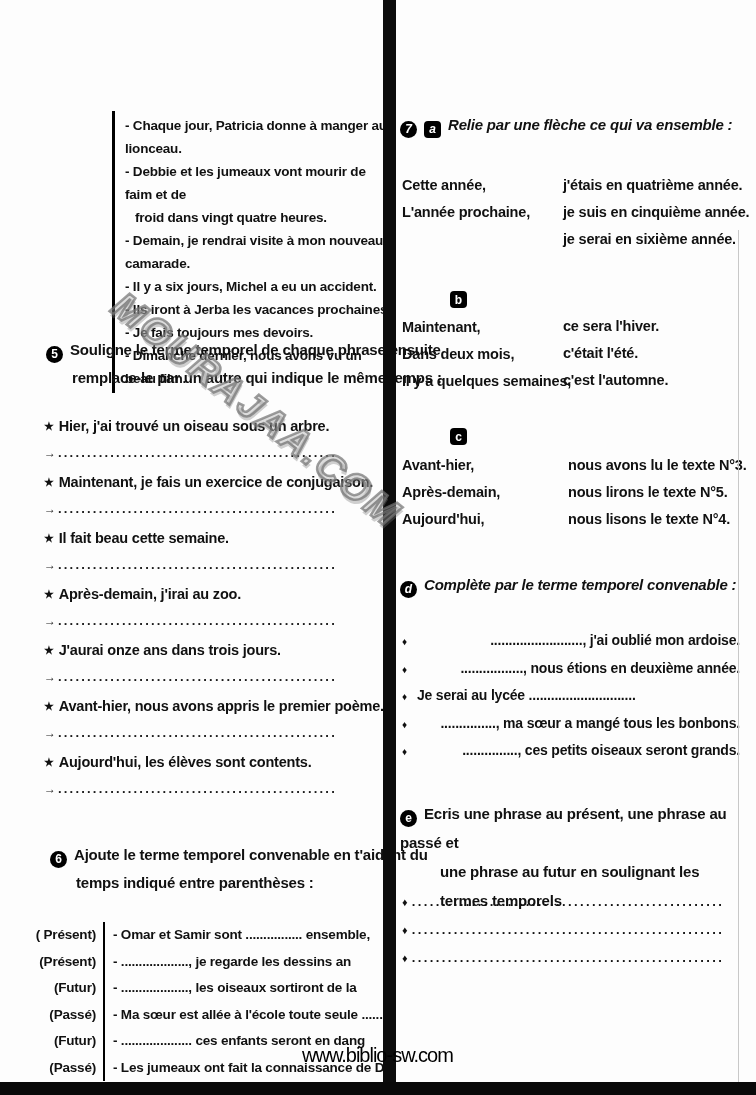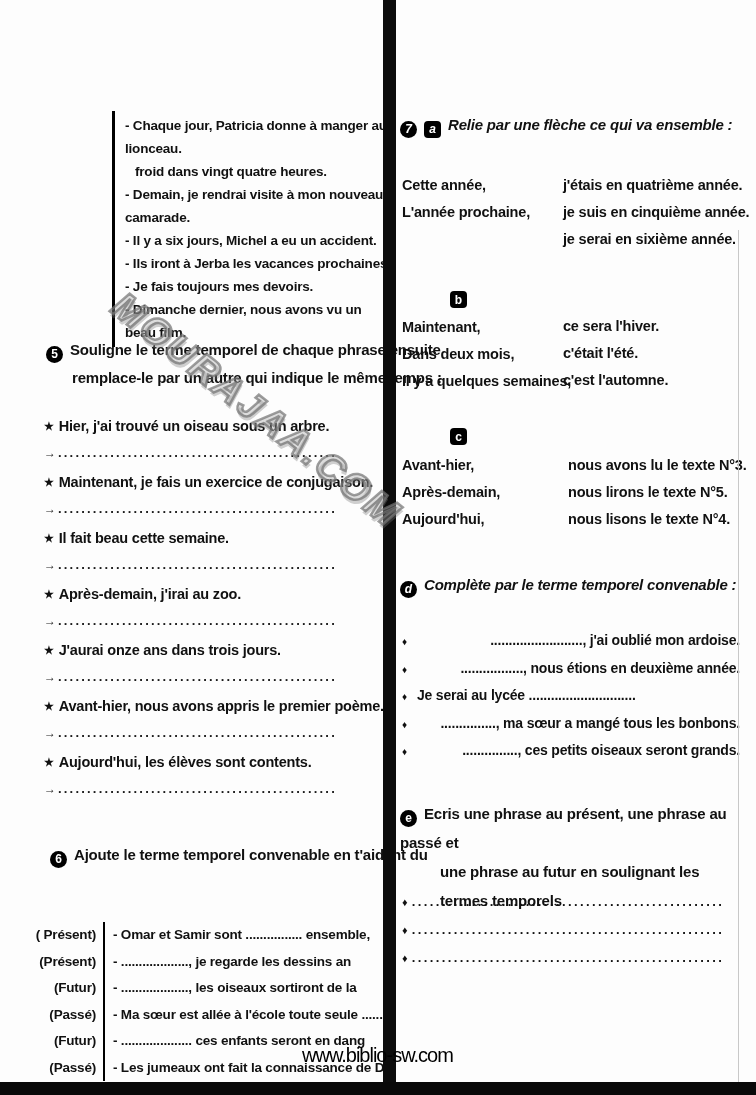--- a/index.html
+++ b/index.html
@@ -65,20 +65,21 @@
     font-size:20px;font-weight:normal;letter-spacing:-1px;
   }
 </style>
 </head>
 <body>
 
 <div class="scan">
 
   <div class="sentence-box">
     <div>- Chaque jour, Patricia donne à manger au lionceau.</div>
+    <div>- Debbie et les jumeaux vont mourir de faim et de</div>
     <div class="indent">froid dans vingt quatre heures.</div>
     <div>- Demain, je rendrai visite à mon nouveau camarade.</div>
     <div>- Il y a six jours, Michel a eu un accident.</div>
     <div>- Ils iront à Jerba les vacances prochaines.</div>
     <div>- Je fais toujours mes devoirs.</div>
     <div>- Dimanche dernier, nous avons vu un beau film.</div>
   </div>
 
   <div class="watermark">MOURAJAA.COM</div>
 
@@ -113,20 +114,21 @@
       <div class="ans"><span class="arrow">→</span><span>................................................</span></div>
     </div>
     <div class="pair">
       <div class="q"><span class="star">★</span><span>Aujourd'hui, les élèves sont contents.</span></div>
       <div class="ans"><span class="arrow">→</span><span>................................................</span></div>
     </div>
   </div>
 
   <div class="ex-head" style="left:50px;top:841px;">
     <span class="num-circle">6</span><span>Ajoute le terme temporel convenable en t'aidant du</span>
+    <span class="l2">temps indiqué entre parenthèses :</span>
   </div>
 
   <div class="ex6-table">
     <div class="t-row">
       <div class="t-label">( Présent)</div>
       <div class="t-text">- Omar et Samir sont ................ ensemble,</div>
     </div>
     <div class="t-row">
       <div class="t-label">(Présent)</div>
       <div class="t-text">- ..................., je regarde les dessins an</div>

